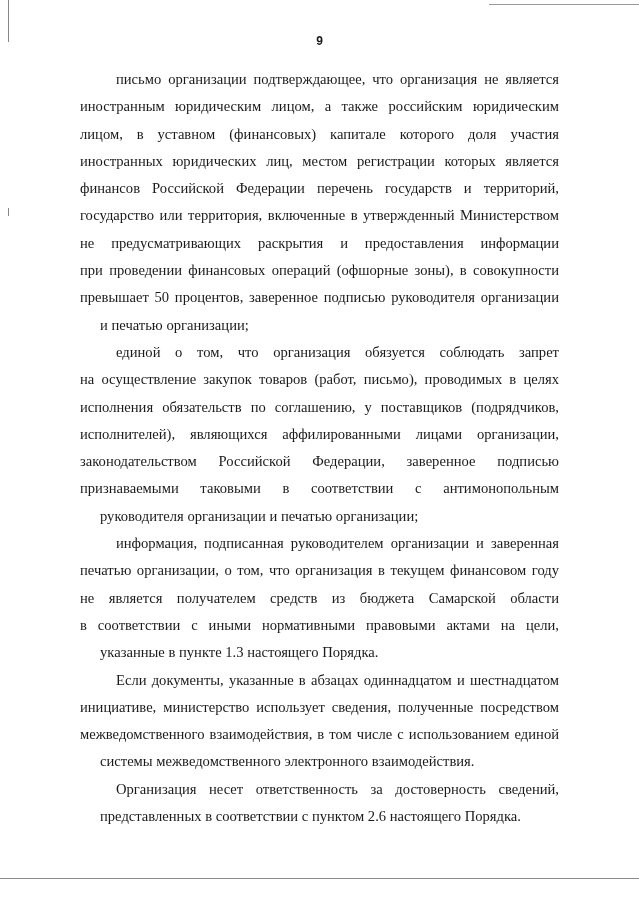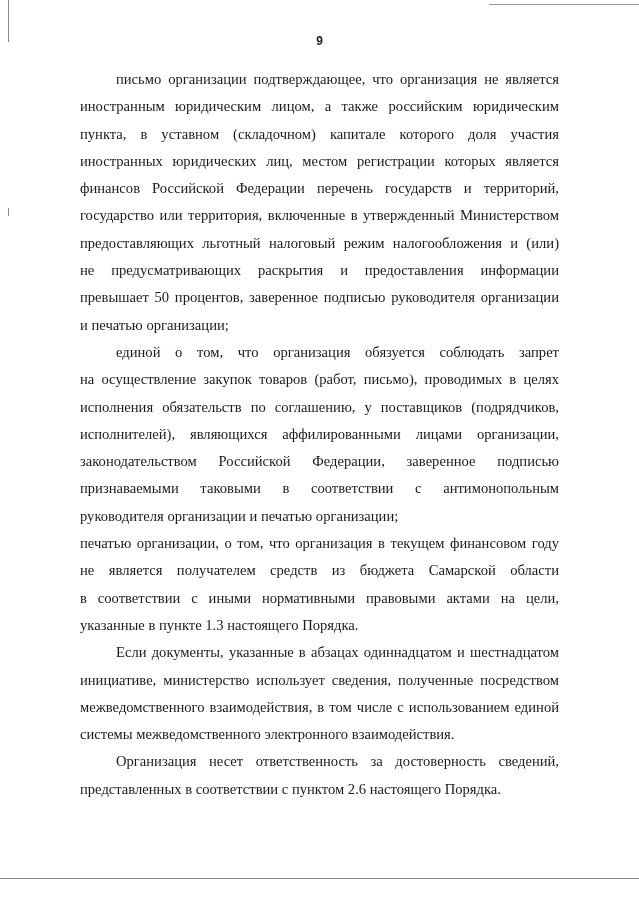--- a/index.html
+++ b/index.html
@@ -7,56 +7,57 @@
          font-family:"Liberation Serif","DejaVu Serif",serif; color:#1a1a1a; }
   .scan-top-line { position:absolute; top:4px; right:0; width:150px; height:1px; background:#9a9a9a; }
   .scan-left-line { position:absolute; left:8px; top:0; width:1px; height:42px; background:#888; }
   .scan-left-tick { position:absolute; left:8px; top:208px; width:1px; height:8px; background:#888; }
   .scan-bottom-line { position:absolute; left:0; right:0; top:878px; height:1px; background:#8a8a8a; }
   .page-number { position:absolute; top:34px; left:0; width:639px; text-align:center;
                  font-family:"Liberation Sans","DejaVu Sans",sans-serif; font-weight:bold; font-size:12px; }
   .body-text { position:absolute; left:80px; top:66px; width:479px; font-size:14.6px; line-height:27.3px; }
   .para { margin:0; text-align:justify; text-align-last:left; }
   .para .line { display:block; text-align:justify; text-align-last:justify; }
-  .para .line.last { text-align-last:left; }
+  .para .line.last { text-align-last:left;margin-left:20px; }
   .indent { text-indent:36px; }
 </style>
 </head>
 <body>
 
 <div class="scan-top-line"></div>
 <div class="scan-left-line"></div>
 <div class="scan-left-tick"></div>
 <div class="scan-bottom-line"></div>
 
 <div class="page-number">9</div>
 
 <div class="body-text">
   <div class="para">
     <span class="line indent">письмо организации подтверждающее, что организация не является</span>
     <span class="line">иностранным юридическим лицом, а также российским юридическим</span>
-    <span class="line">пункта, в уставном (складочном) капитале которого доля участия</span>
+    <span class="line">лицом, в уставном (финансовых) капитале которого доля участия</span>
     <span class="line">иностранных юридических лиц, местом регистрации которых является</span>
     <span class="line">финансов Российской Федерации перечень государств и территорий,</span>
     <span class="line">государство или территория, включенные в утвержденный Министерством</span>
-    <span class="line">предоставляющих льготный налоговый режим налогообложения и (или)</span>
     <span class="line">не предусматривающих раскрытия и предоставления информации</span>
+    <span class="line">при проведении финансовых операций (офшорные зоны), в совокупности</span>
     <span class="line">превышает 50 процентов, заверенное подписью руководителя организации</span>
     <span class="line last">и печатью организации;</span>
   </div>
   <div class="para">
     <span class="line indent">единой о том, что организация обязуется соблюдать запрет</span>
     <span class="line">на осуществление закупок товаров (работ, письмо), проводимых в целях</span>
     <span class="line">исполнения обязательств по соглашению, у поставщиков (подрядчиков,</span>
     <span class="line">исполнителей), являющихся аффилированными лицами организации,</span>
     <span class="line">законодательством Российской Федерации, заверенное подписью</span>
     <span class="line">признаваемыми таковыми в соответствии с антимонопольным</span>
     <span class="line last">руководителя организации и печатью организации;</span>
   </div>
   <div class="para">
+    <span class="line indent">информация, подписанная руководителем организации и заверенная</span>
     <span class="line">печатью организации, о том, что организация в текущем финансовом году</span>
     <span class="line">не является получателем средств из бюджета Самарской области</span>
     <span class="line">в соответствии с иными нормативными правовыми актами на цели,</span>
     <span class="line last">указанные в пункте 1.3 настоящего Порядка.</span>
   </div>
   <div class="para">
     <span class="line indent">Если документы, указанные в абзацах одиннадцатом и шестнадцатом</span>
     <span class="line">инициативе, министерство использует сведения, полученные посредством</span>
     <span class="line">межведомственного взаимодействия, в том числе с использованием единой</span>
     <span class="line last">системы межведомственного электронного взаимодействия.</span>

